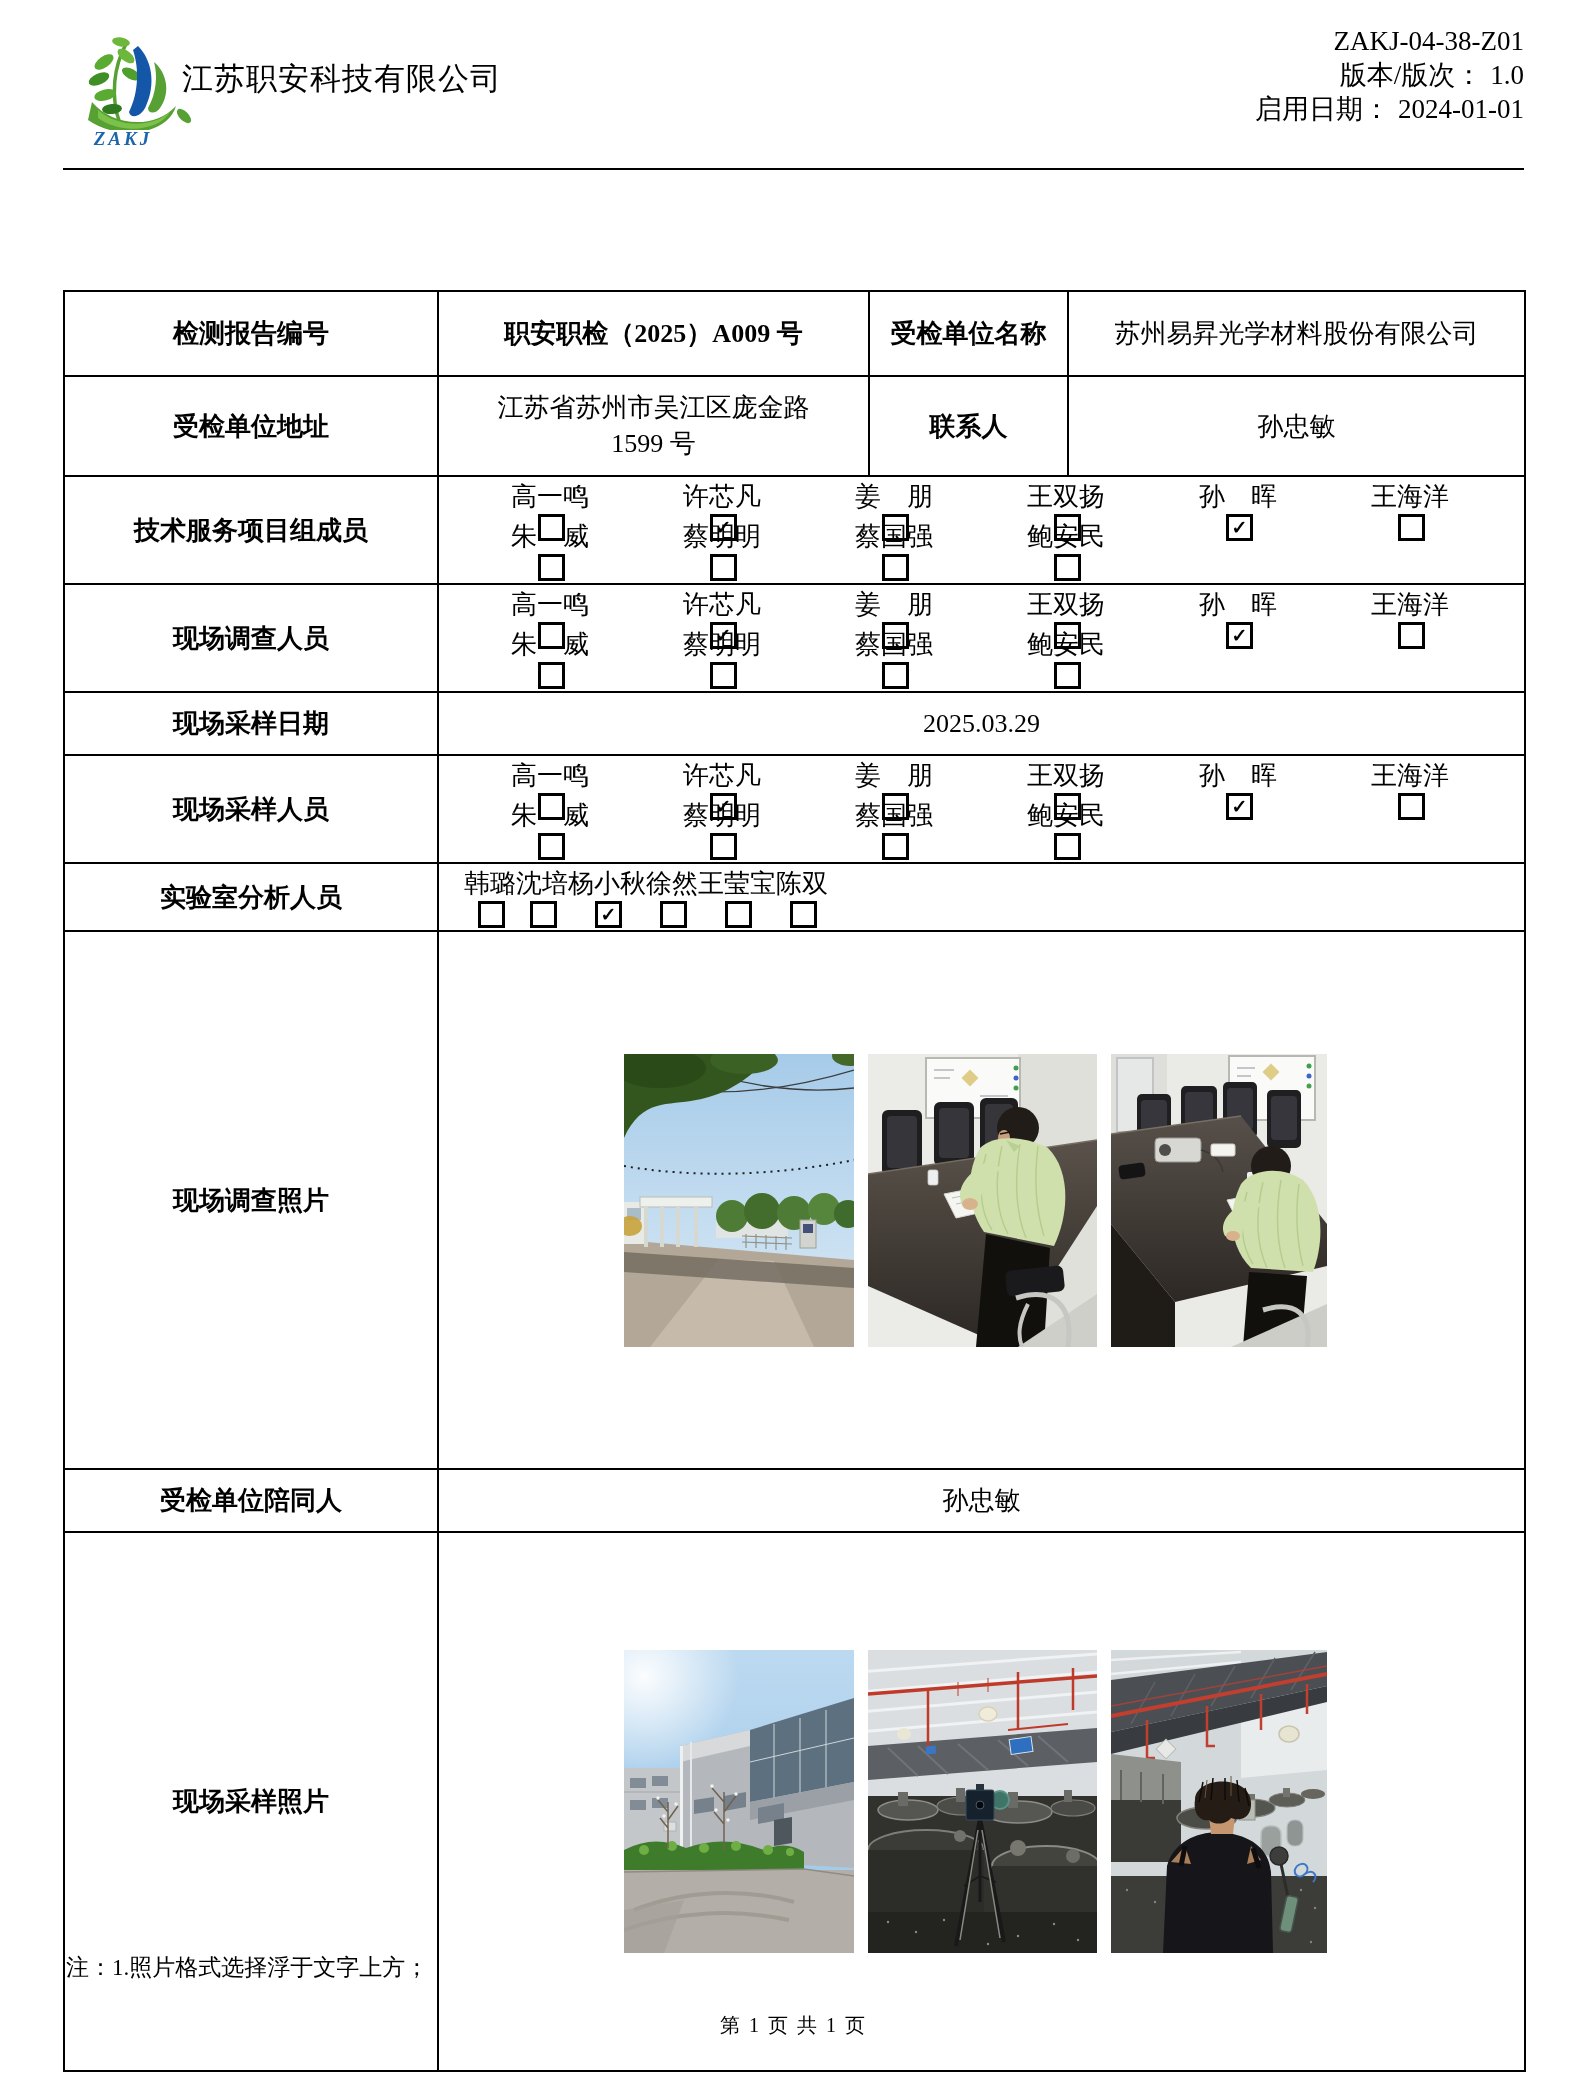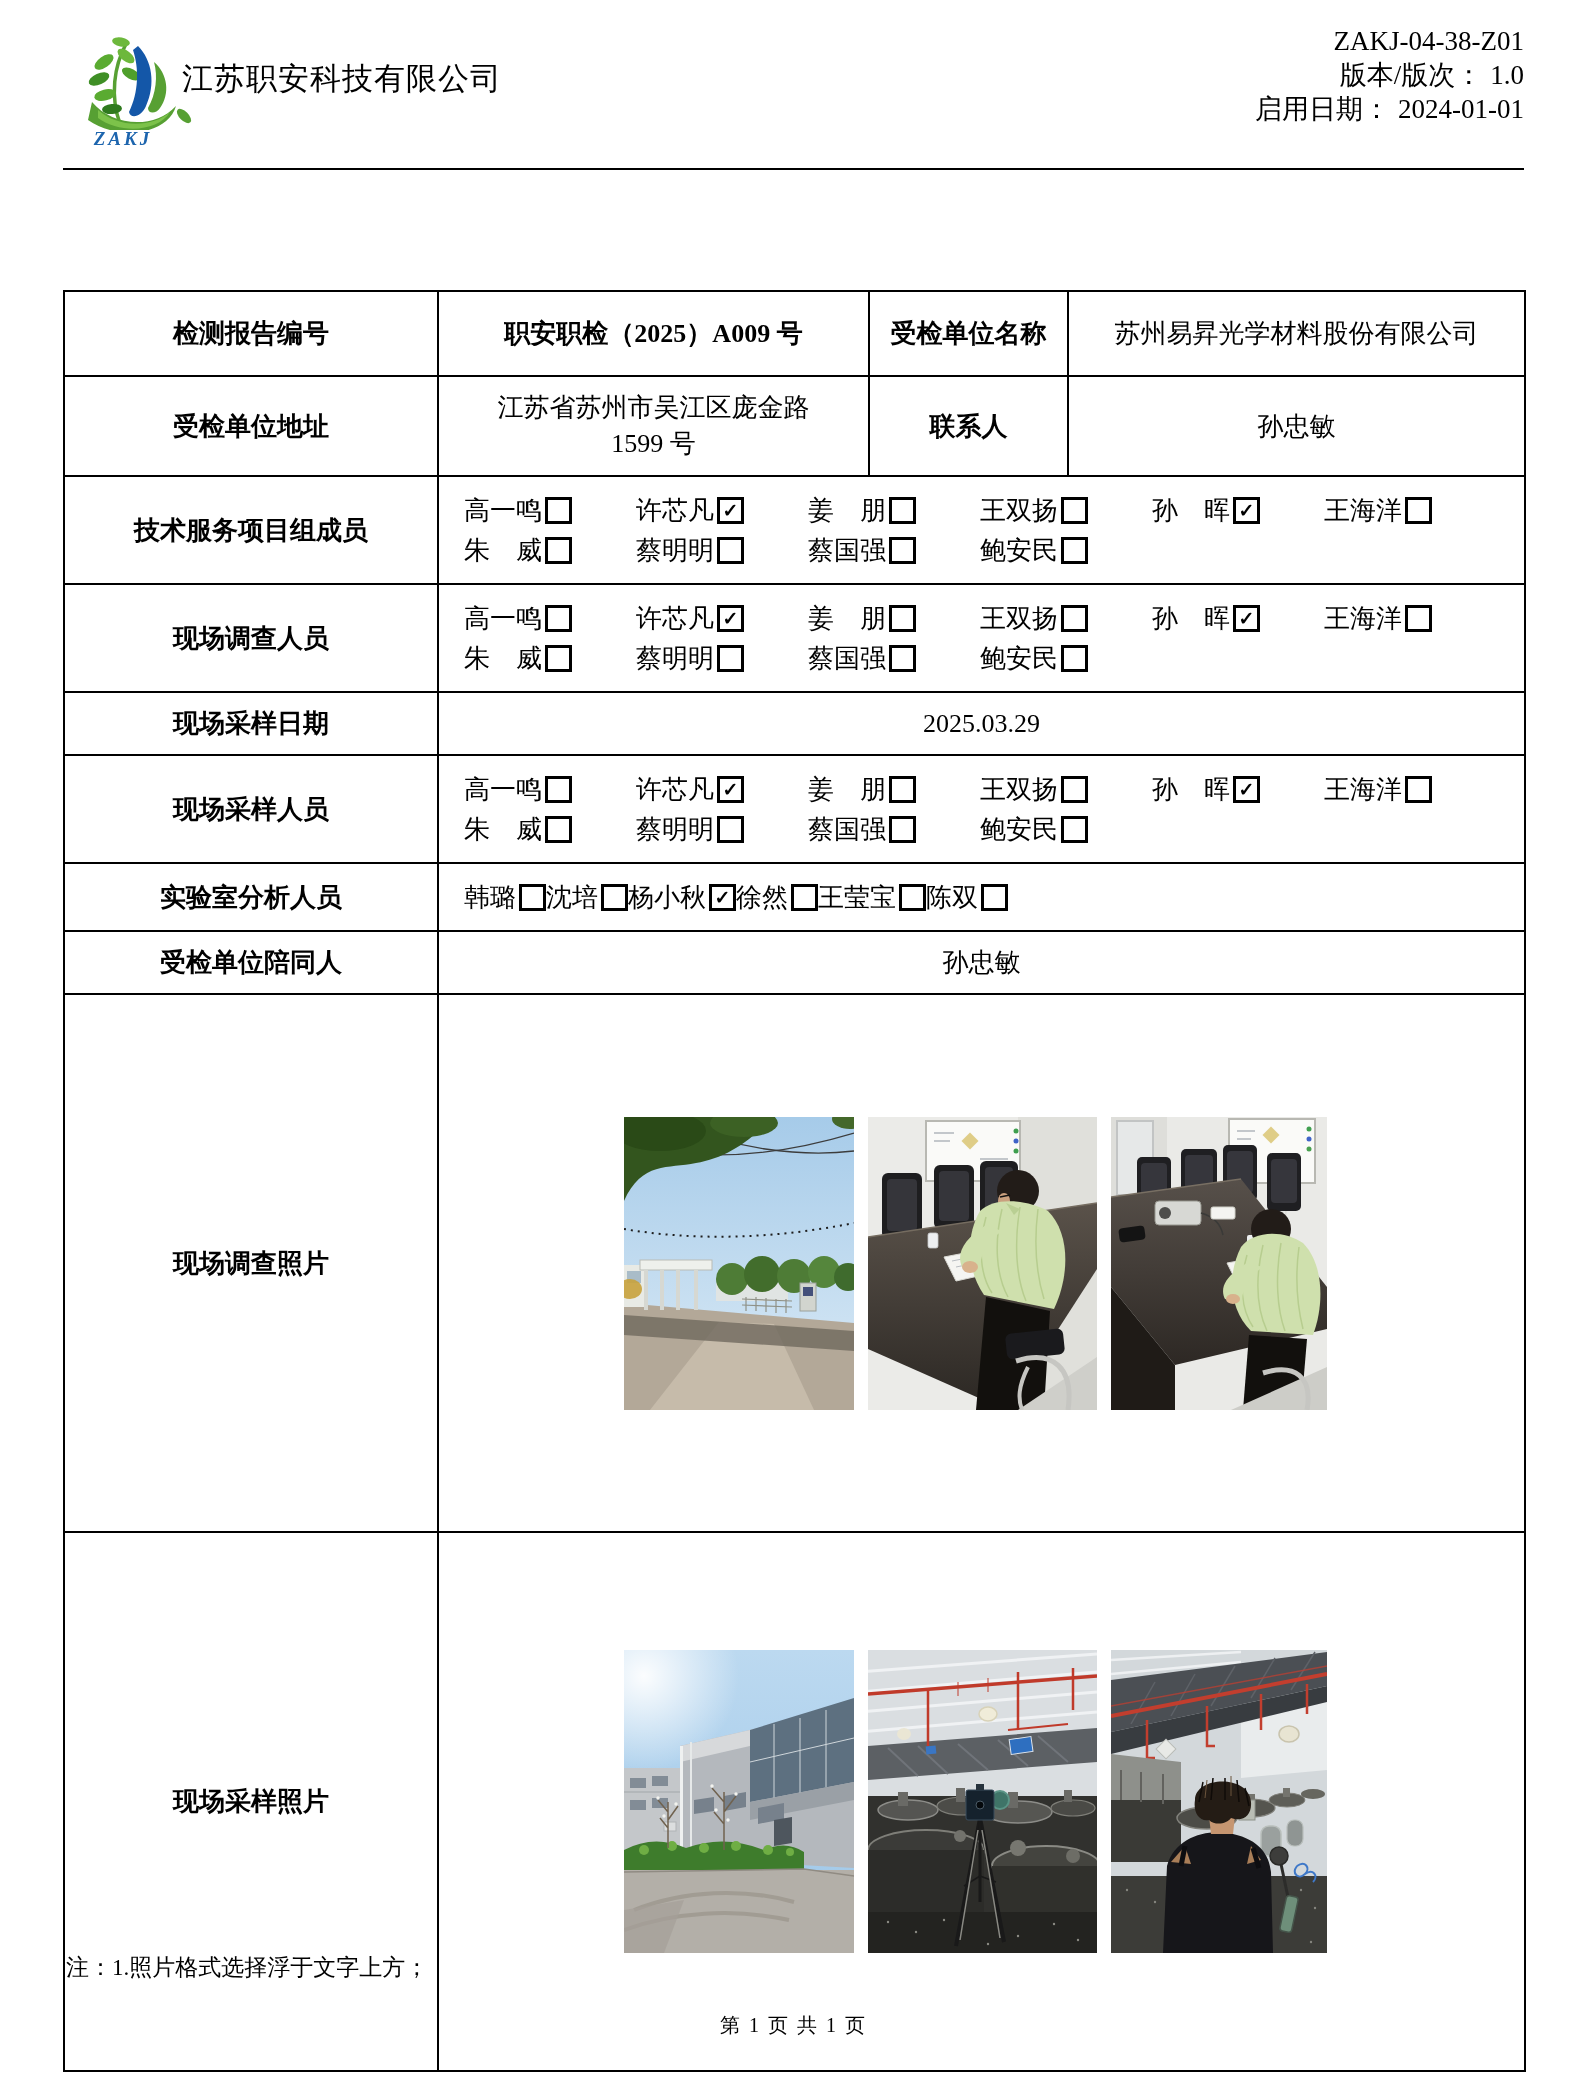--- a/index.html
+++ b/index.html
@@ -22,21 +22,21 @@
              border-collapse:collapse;table-layout:fixed;}
   table.form td{border:2px solid #000;padding:13px;font-size:26px;vertical-align:middle;overflow:hidden;}
   td.lbl{font-weight:bold;text-align:center;}
   td.val{text-align:center;}
   td.bold{font-weight:bold;}
   .addr{padding:0 20px;line-height:36px;text-align:center;}
 
   
   .names{padding-left:12px;}
   .nline{display:flex;align-items:center;height:40px;}
-  .si{display:inline-flex;align-items:center;width:172px;}
+  .si{display:inline-flex;align-items:center;width:172px;flex-direction:column;}
   .si.lab{width:auto;}
   .cb{display:inline-flex;width:21px;height:21px;border:3px solid #000;margin-left:3px;
       align-items:center;justify-content:center;font-size:19px;font-weight:bold;line-height:1;}
   .cb span{font-style:normal;}
 
   
   .strip{display:flex;gap:14px;margin-left:172px;}
   .ph{display:block;background:#dde5ec;}
 
   .note{position:absolute;left:66px;top:1952px;font-size:23px;}
@@ -363,25 +363,20 @@
                 </span>
             <span class="si lab">
                   <span>陈双</span>
                   <span class="cb">
                     <span></span>
                   </span>
                 </span>
           </div>
         </div>
       </td>
-    </tr>
-
-    <tr style="height:38px">
-      <td class="lbl">受检单位陪同人</td>
-      <td colspan="3" class="val">孙忠敏</td>
     </tr>
 
     <tr style="height:538px">
       <td class="lbl">现场调查照片</td>
       <td colspan="3">
         <div class="strip">
 
           <svg class="ph" width="230" height="293" viewBox="0 0 230 293">
             <defs>
                   <linearGradient id="gsky1" x1="0" y1="0" x2="0" y2="1">
@@ -551,20 +546,25 @@
             <ellipse cx="122" cy="182" rx="7" ry="5" fill="#d8b28c"></ellipse>
             <path d="M138,218 L196,222 L190,293 L132,293 Z" fill="#12100d"></path>
             <path d="M120,293 L216,250 L216,293 Z" fill="#cdcdc8"></path>
             <path d="M152,256 C184,246 202,260 196,293" stroke="#c6c6c2" stroke-width="5" fill="none"></path>
           </svg>
 
         </div>
       </td>
     </tr>
 
+    <tr style="height:38px">
+      <td class="lbl">受检单位陪同人</td>
+      <td colspan="3" class="val">孙忠敏</td>
+    </tr>
+
     <tr style="height:539px">
       <td class="lbl">现场采样照片</td>
       <td colspan="3">
         <div class="strip">
 
           <svg class="ph" width="230" height="303" viewBox="0 0 230 303">
             <defs>
               <linearGradient id="gsky4" x1="0" y1="0" x2="0" y2="1">
                 <stop offset="0" stop-color="#bcd9f0"></stop>
                     <stop offset="1" stop-color="#9cc6e8"></stop>

